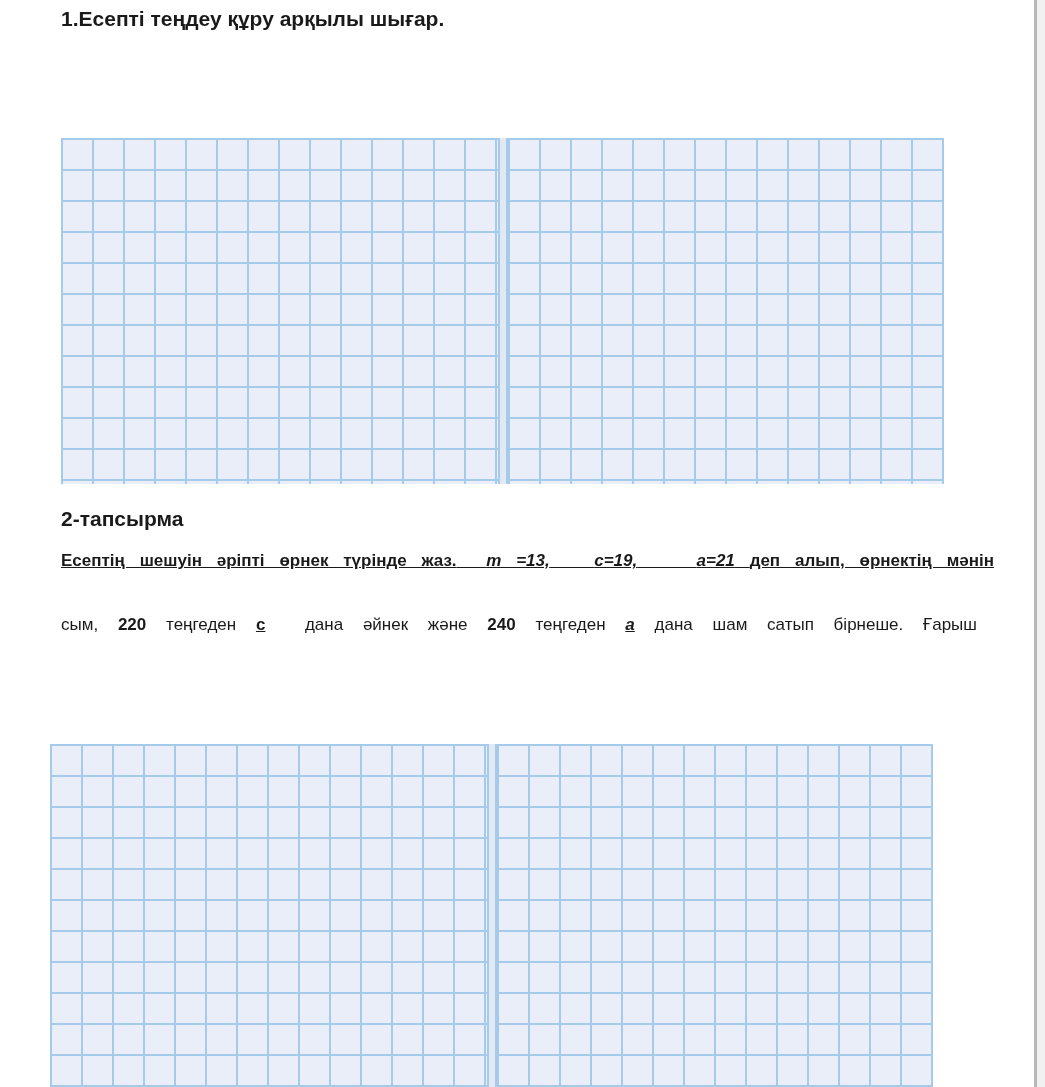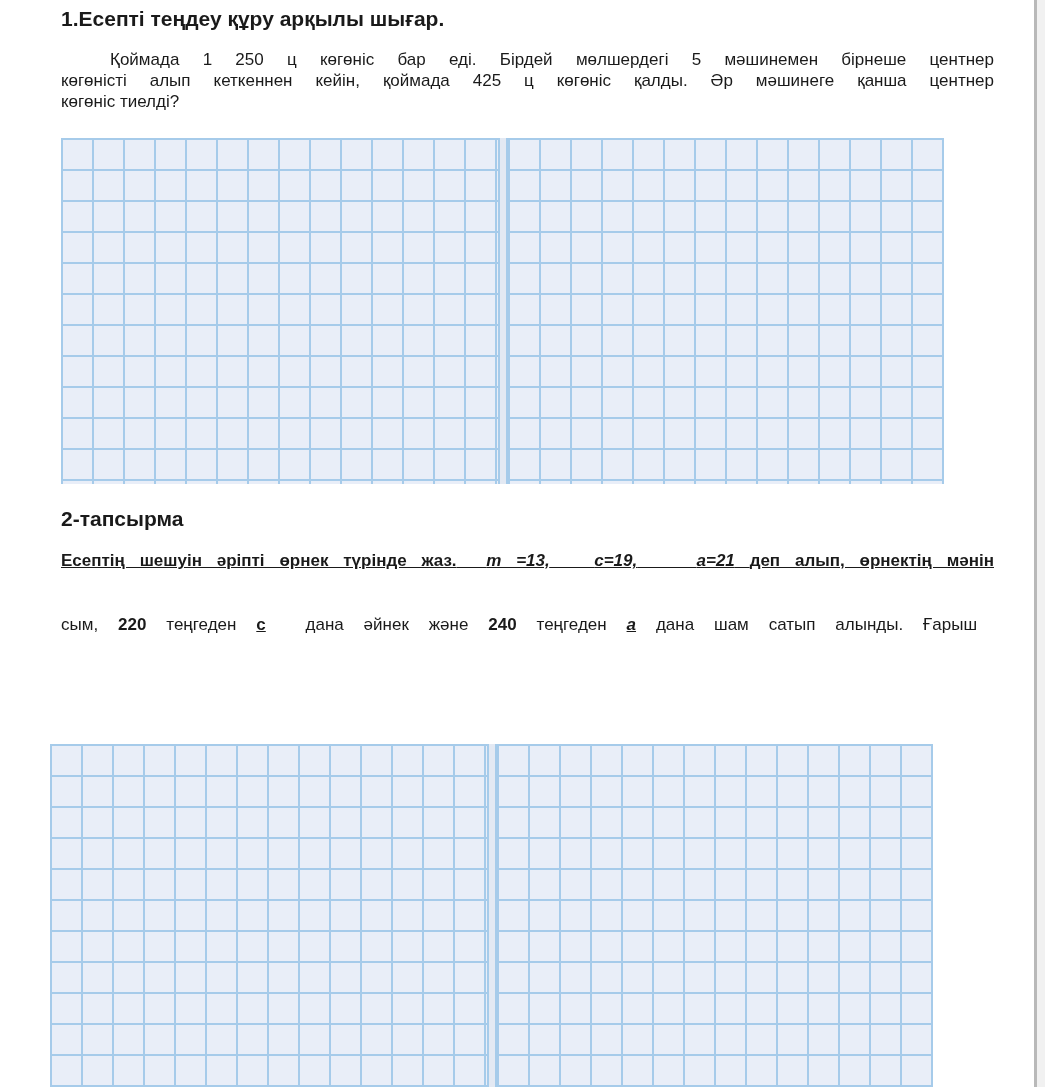--- a/index.html
+++ b/index.html
@@ -43,25 +43,20 @@
     border-left: 2px solid #a6cbea; border-right: 2px solid #a6cbea;
   }
 </style>
 </head>
 <body>
 
 <div class="page">
 
   <div class="heading" style="top:9px;">1.Есепті теңдеу құру арқылы шығар.</div>
 
-  <div class="para" style="top:49px;">
-    <div style="text-align-last:justify;">Қоймада 1 250 ц көгөніс бар еді. Бірдей мөлшердегі 5 мәшинемен бірнеше центнер</div>
-    <div style="text-indent:0; text-align-last:justify;">көгөністі алып кеткеннен кейін, қоймада 425  ц көгөніс қалды. Әр мәшинеге қанша центнер</div>
-    <div style="text-indent:0;">көгөніс тиелді?</div>
-  </div>
 
   <div class="grid" style="left:61px; top:138px; width:883px; height:346px;">
     <div class="sheet" style="left:0; width:437px;"></div>
     <div class="fold" style="left:437px;"></div>
     <div class="sheet" style="left:447px; right:0; background-position: 0 0;"></div>
   </div>
 
   <div class="heading" style="top:509px;">2-тапсырма</div>
 
   <div class="para bold" style="top:550px; line-height:21px;text-decoration:underline;">
@@ -77,21 +72,21 @@
   <div class="para" style="top:614px; left:61px; width:916px;">
     <div style="text-indent:0; text-align-last:justify;">
       <span>сым,</span>
       <b>220</b>
       <span>теңгеден</span>
       <b class="u">с</b>&nbsp;
       <span>дана әйнек және</span>
       <b>240</b>
       <span>теңгеден</span>
       <span class="bi u">а</span>
-      <span>дана шам сатып алынды. Ғарыш</span>
+      <span>дана шам сатып бірнеше. Ғарыш</span>
     </div>
   </div>
 
   <div class="grid" style="left:50px; top:744px; width:883px; height:343px;">
     <div class="sheet" style="left:0; width:437px;"></div>
     <div class="fold" style="left:437px;"></div>
     <div class="sheet" style="left:447px; right:0;"></div>
   </div>
 </div>
 

